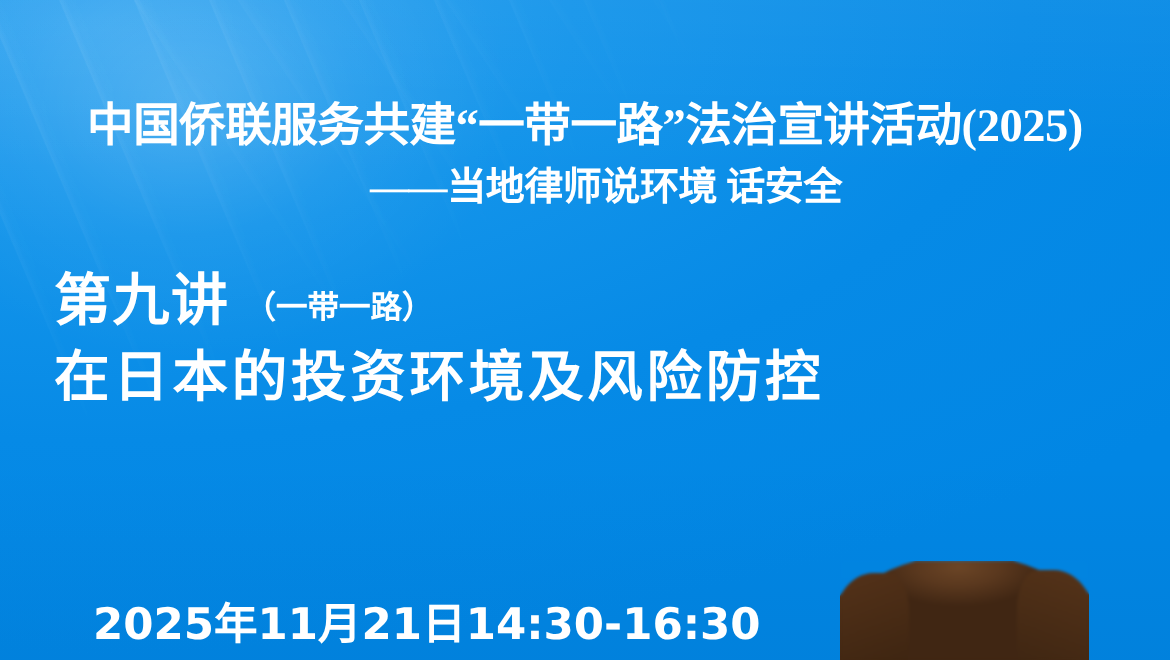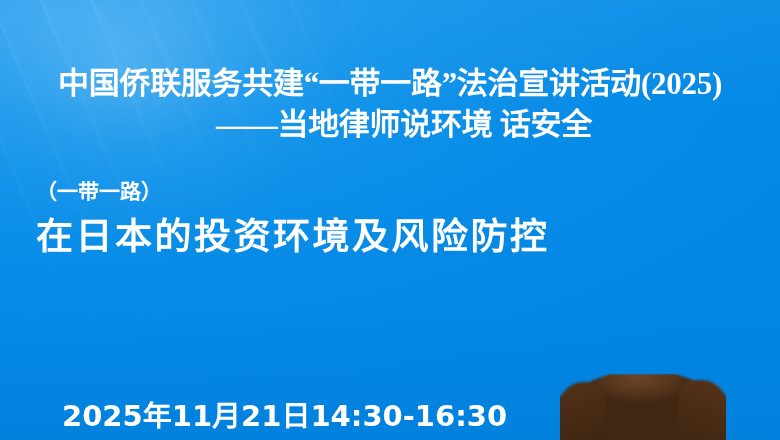--- a/index.html
+++ b/index.html
@@ -107,21 +107,21 @@
 
   .headline-line1 {
     font-size: 31px;
     line-height: 40px;
     font-weight: 700;
     letter-spacing: -0.3px;
     white-space: nowrap;
   }
 
   .headline-line2 {
-    font-size: 31px;
+    font-size: 26px;
     line-height: 42px;
     font-weight: 700;
     letter-spacing: -0.3px;
     white-space: nowrap;
     padding-left: 28px;
   }
 
   .lecture-block {
     position: absolute;
     left: 36px;
@@ -258,20 +258,21 @@
 
   <div class="content">
 
     <div class="headline-block">
       <div class="headline-line1">中国侨联服务共建“一带一路”法治宣讲活动(2025)</div>
       <div class="headline-line2">——当地律师说环境 话安全</div>
     </div>
 
     <div class="lecture-block">
       <div class="lecture-no-row">
+        <span class="lecture-no">第九讲</span>
         <span class="lecture-total">（一带一路）</span>
       </div>
       <div class="lecture-topic">在日本的投资环境及风险防控</div>
     </div>
 
     <div class="datetime">2025年11月21日14:30-16:30</div>
 
   </div>
 
   <div class="speaker">

